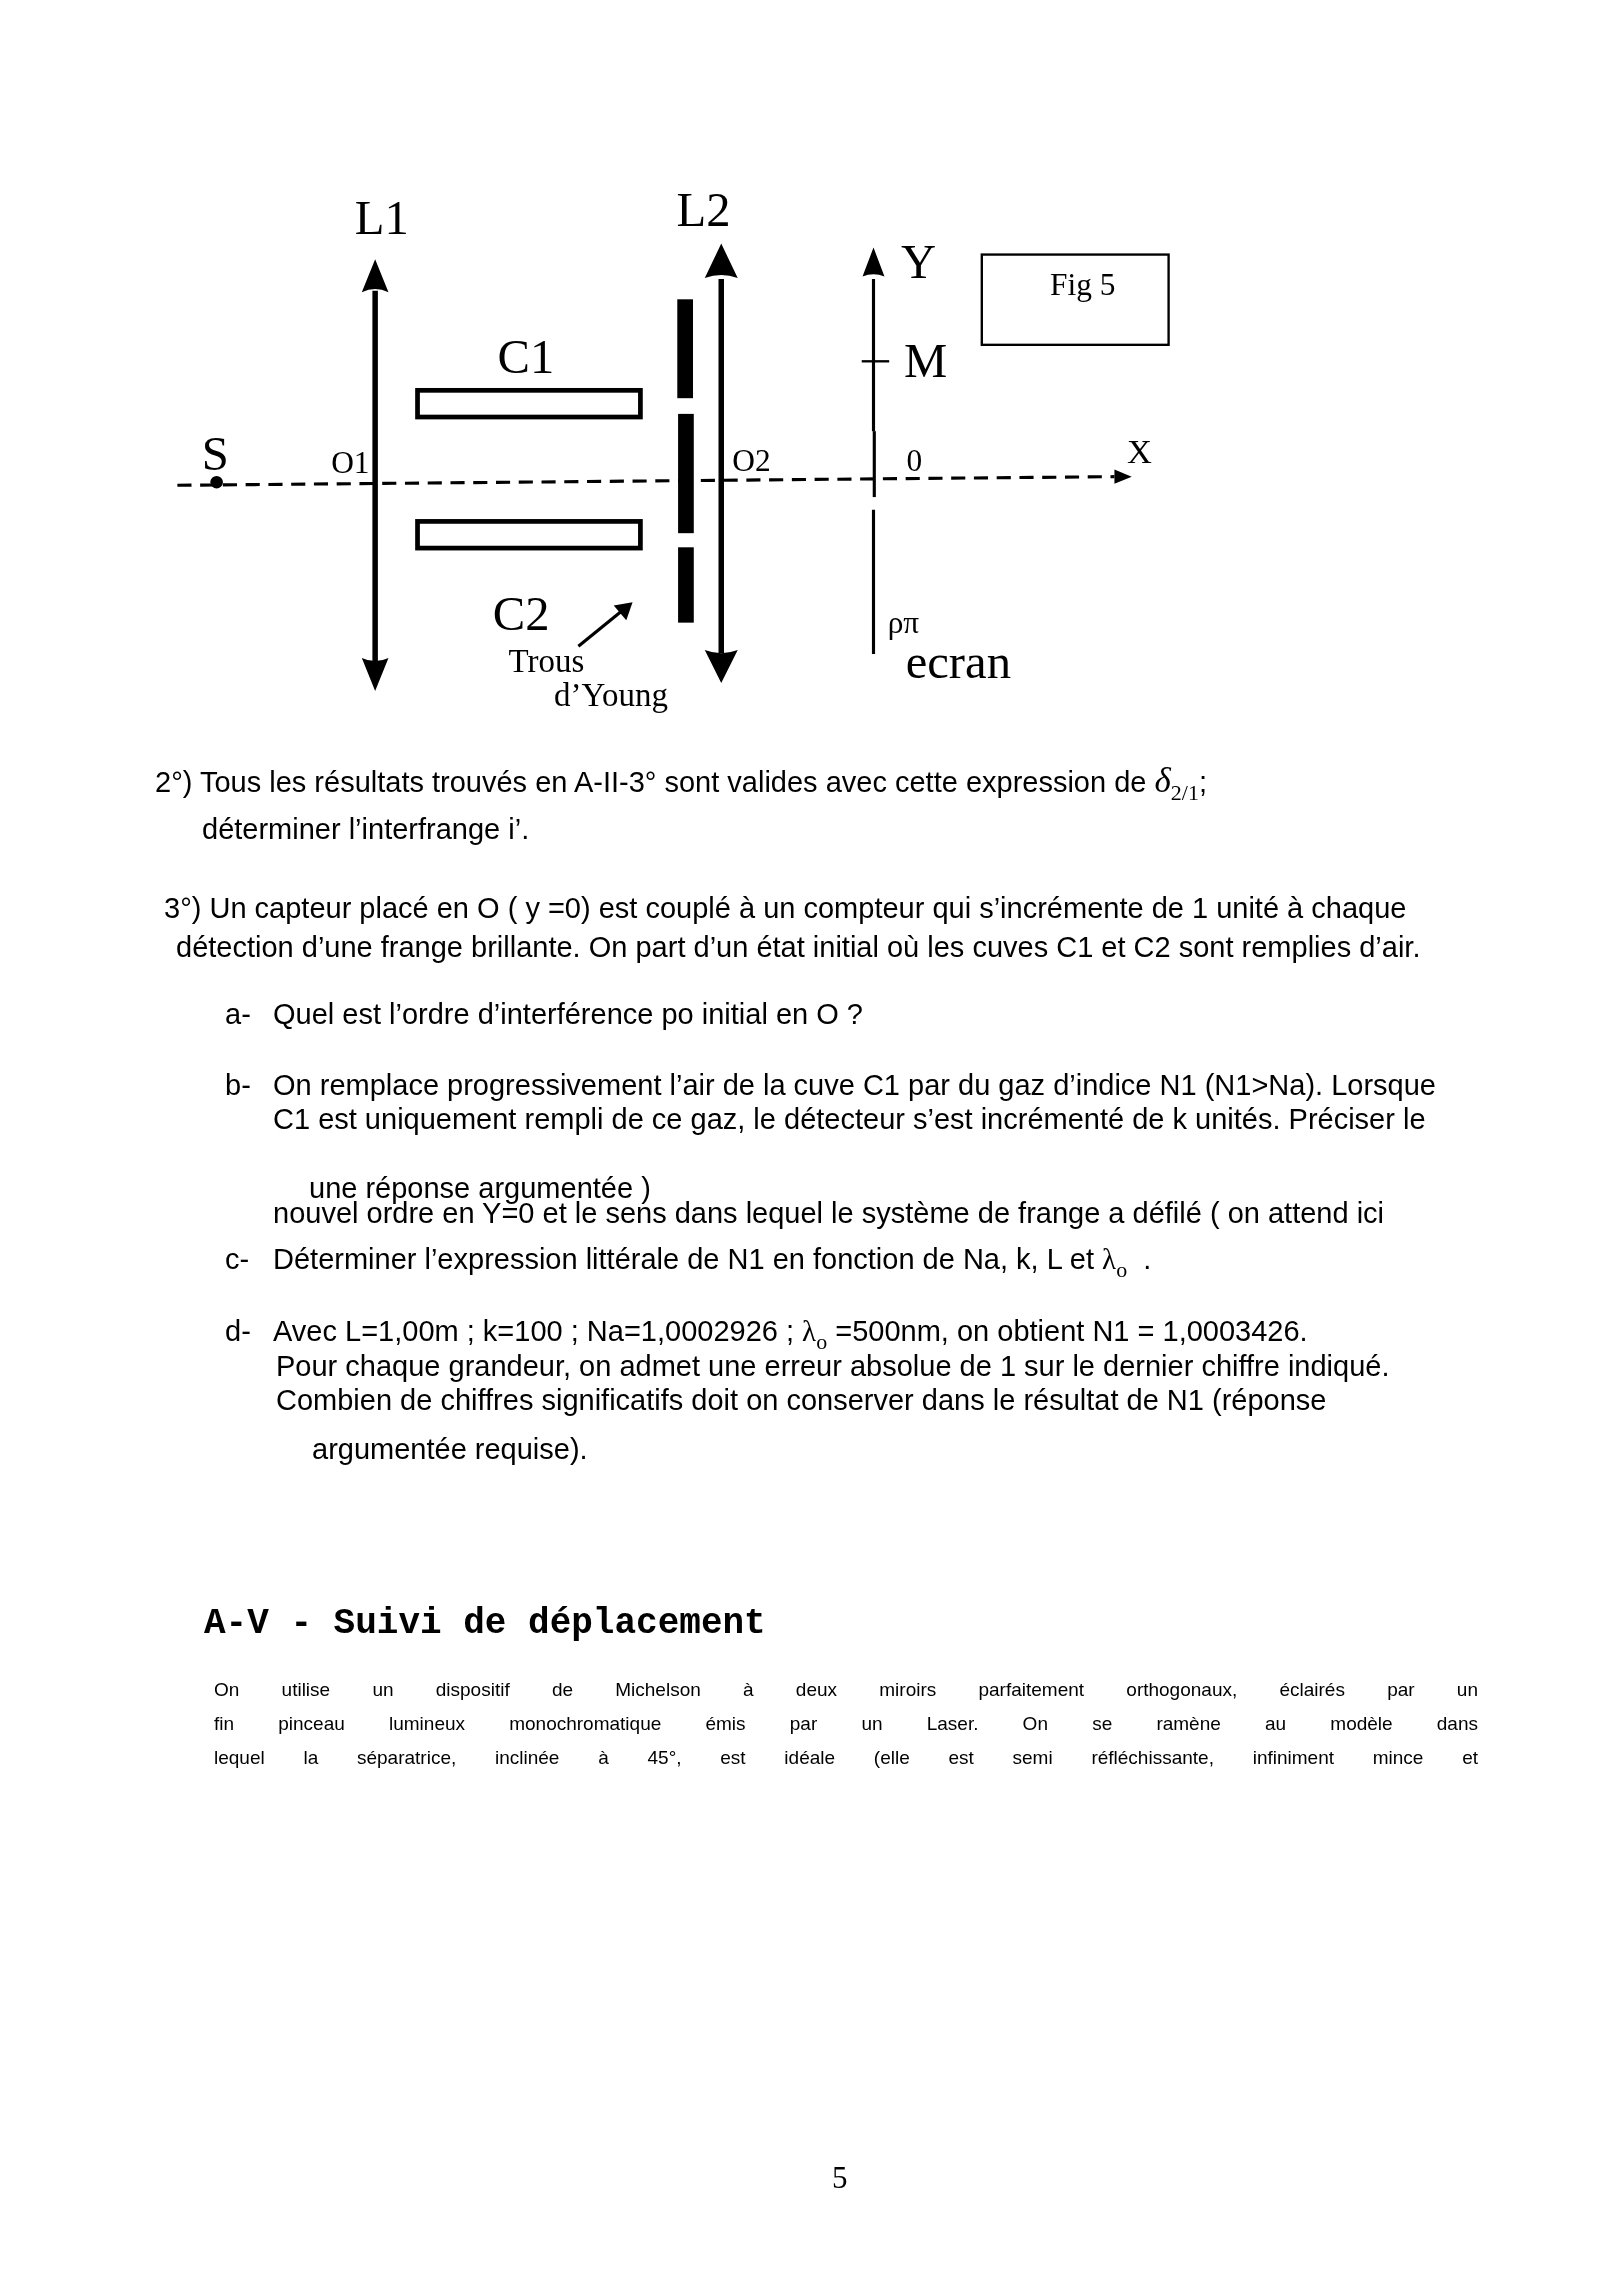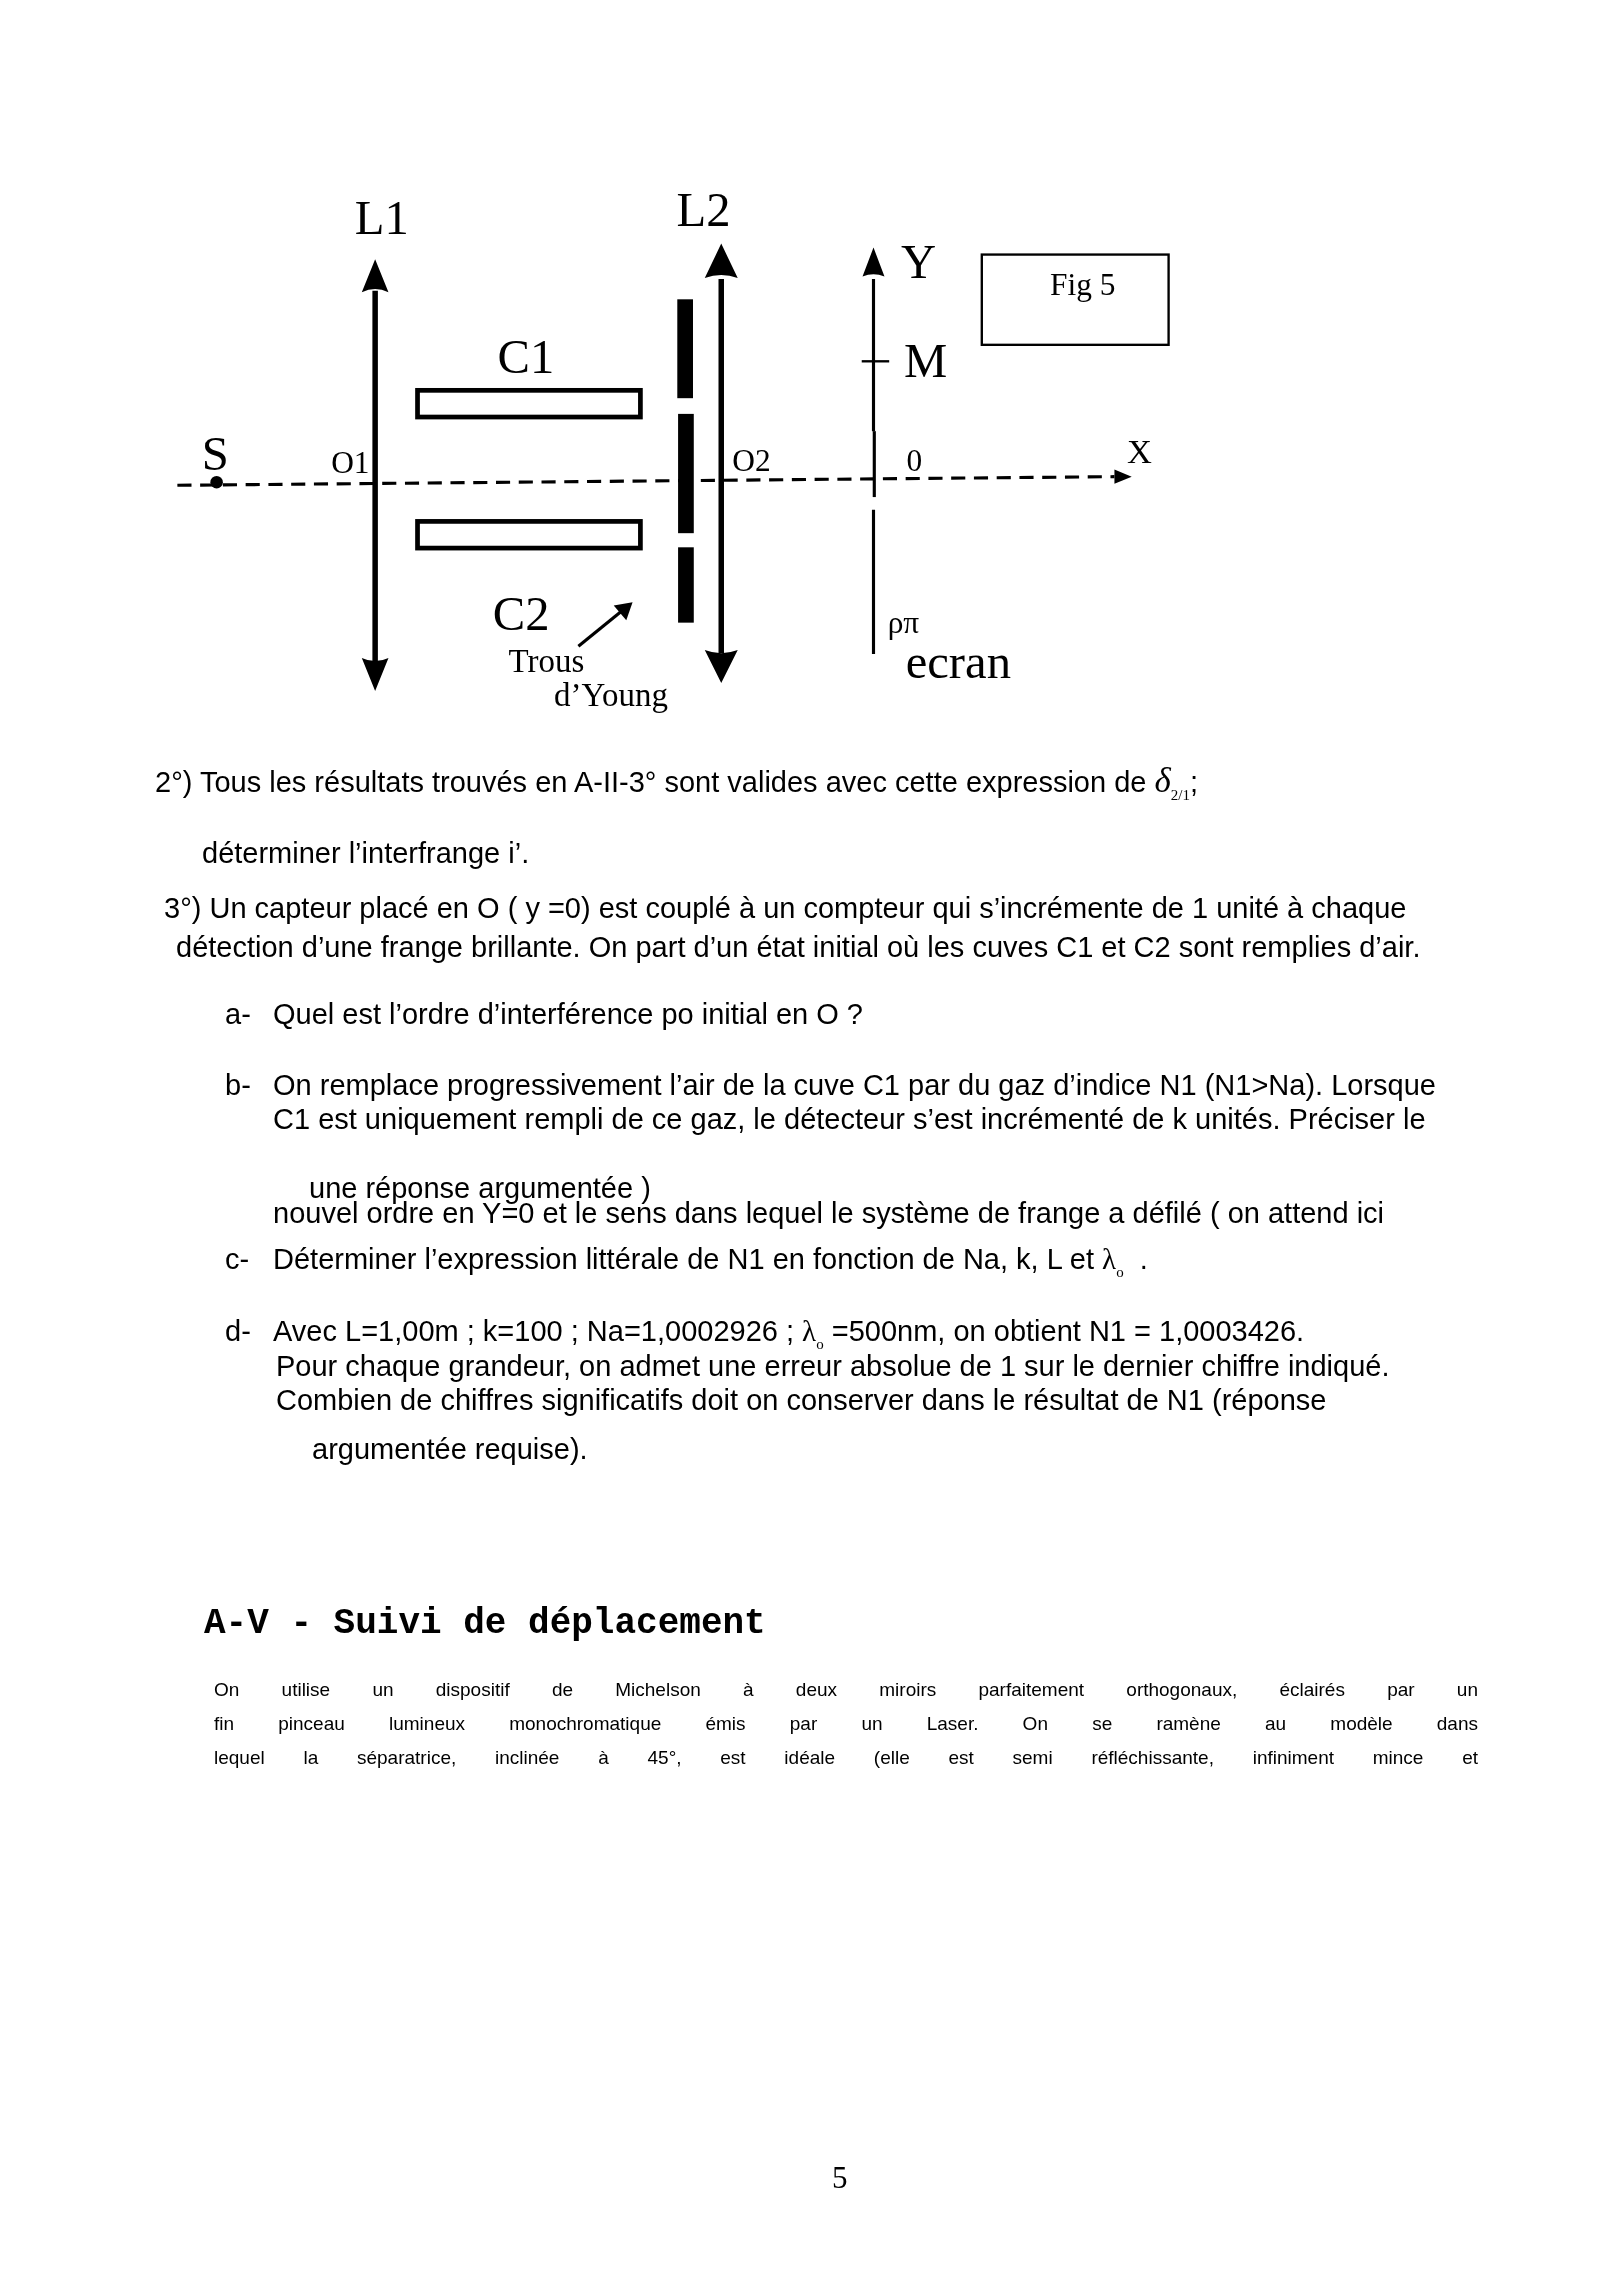--- a/index.html
+++ b/index.html
@@ -4,21 +4,21 @@
 <style>
   html, body { margin: 0; padding: 0; background: #ffffff; }
   body { width: 1623px; height: 2295px; position: relative; overflow: hidden; color: #000; }
   #figure { position: absolute; left: 0; top: 0; width: 1623px; height: 754px; }
   .line { position: absolute; white-space: nowrap; font-family: "Liberation Sans", "DejaVu Sans", sans-serif; font-size: 29px; line-height: 1; }
   .heading { font-weight: bold; font-size: 36px; font-family: Liberation Mono, monospace; }
   .para { position: absolute; left: 214px; width: 1264px; font-family: "Liberation Sans", "DejaVu Sans", sans-serif; font-size: 19px; line-height: 34px; text-align: justify; }
   .para span.l { display: block; text-align: justify; text-align-last: justify; white-space: nowrap; }
   .para span.l.last { text-align-last: left; }
   .sym { font-family: "Liberation Serif", "DejaVu Serif", serif; }
-  .sub { font-size: 15px; vertical-align: -7.9px; font-family: "Liberation Serif", "DejaVu Serif", serif; }
+  .sub { font-size: 22px; vertical-align: -7.9px; font-family: "Liberation Serif", "DejaVu Serif", serif; }
   .delta { font-style: italic; font-size: 35px; }
   .pagenum { position: absolute; left: 832px; top: 2160px; font-family: "Liberation Serif", "DejaVu Serif", serif; font-size: 31px; }
   svg text { font-family: "Liberation Serif", "DejaVu Serif", serif; fill: #000; }
 </style>
 </head>
 <body>
 
 <svg id="figure" width="1623" height="754" viewBox="0 0 2068 960">
 
   <line x1="226" y1="618" x2="1420" y2="607" stroke="#000" stroke-width="4" stroke-dasharray="18,11"></line>
@@ -75,21 +75,21 @@
   <text x="1131" y="806" font-size="40">ρπ</text>
   <text x="1154" y="864" font-size="62">ecran</text>
   <text x="648" y="856" font-size="42">Trous</text>
   <text x="706" y="899" font-size="42">d’Young</text>
   <text x="1338" y="376" font-size="40">Fig 5</text>
 </svg>
 
 <div class="line" style="left:155px; top:763px;">
   <span>2°) Tous les résultats trouvés en A-II-3°  sont valides avec cette expression de </span><span class="sym delta">δ</span><span class="sub">2/1</span><span>;</span>
 </div>
-<div class="line" style="left:202px; top:815px;margin-top:24px;">déterminer l’interfrange i’.</div>
+<div class="line" style="left:202px; top:815px;">déterminer l’interfrange i’.</div>
 
 <div class="line" style="left:164px; top:894px;">3°) Un capteur placé en O ( y =0) est couplé à un compteur qui s’incrémente de 1 unité à chaque</div>
 <div class="line" style="left:176px; top:933px;">détection d’une frange brillante. On part d’un état initial où les cuves C1 et C2 sont remplies d’air.</div>
 
 <div class="line" style="left:225px; top:1000px;">a-</div>
 <div class="line" style="left:273px; top:1000px;">Quel est l’ordre d’interférence po initial en O ?</div>
 
 <div class="line" style="left:225px; top:1071px;">b-</div>
 <div class="line" style="left:273px; top:1071px;">On remplace progressivement l’air de la cuve C1 par du gaz d’indice N1 (N1&gt;Na). Lorsque</div>
 <div class="line" style="left:273px; top:1105px;">C1 est uniquement rempli de ce gaz, le détecteur s’est incrémenté de k unités. Préciser le</div>

